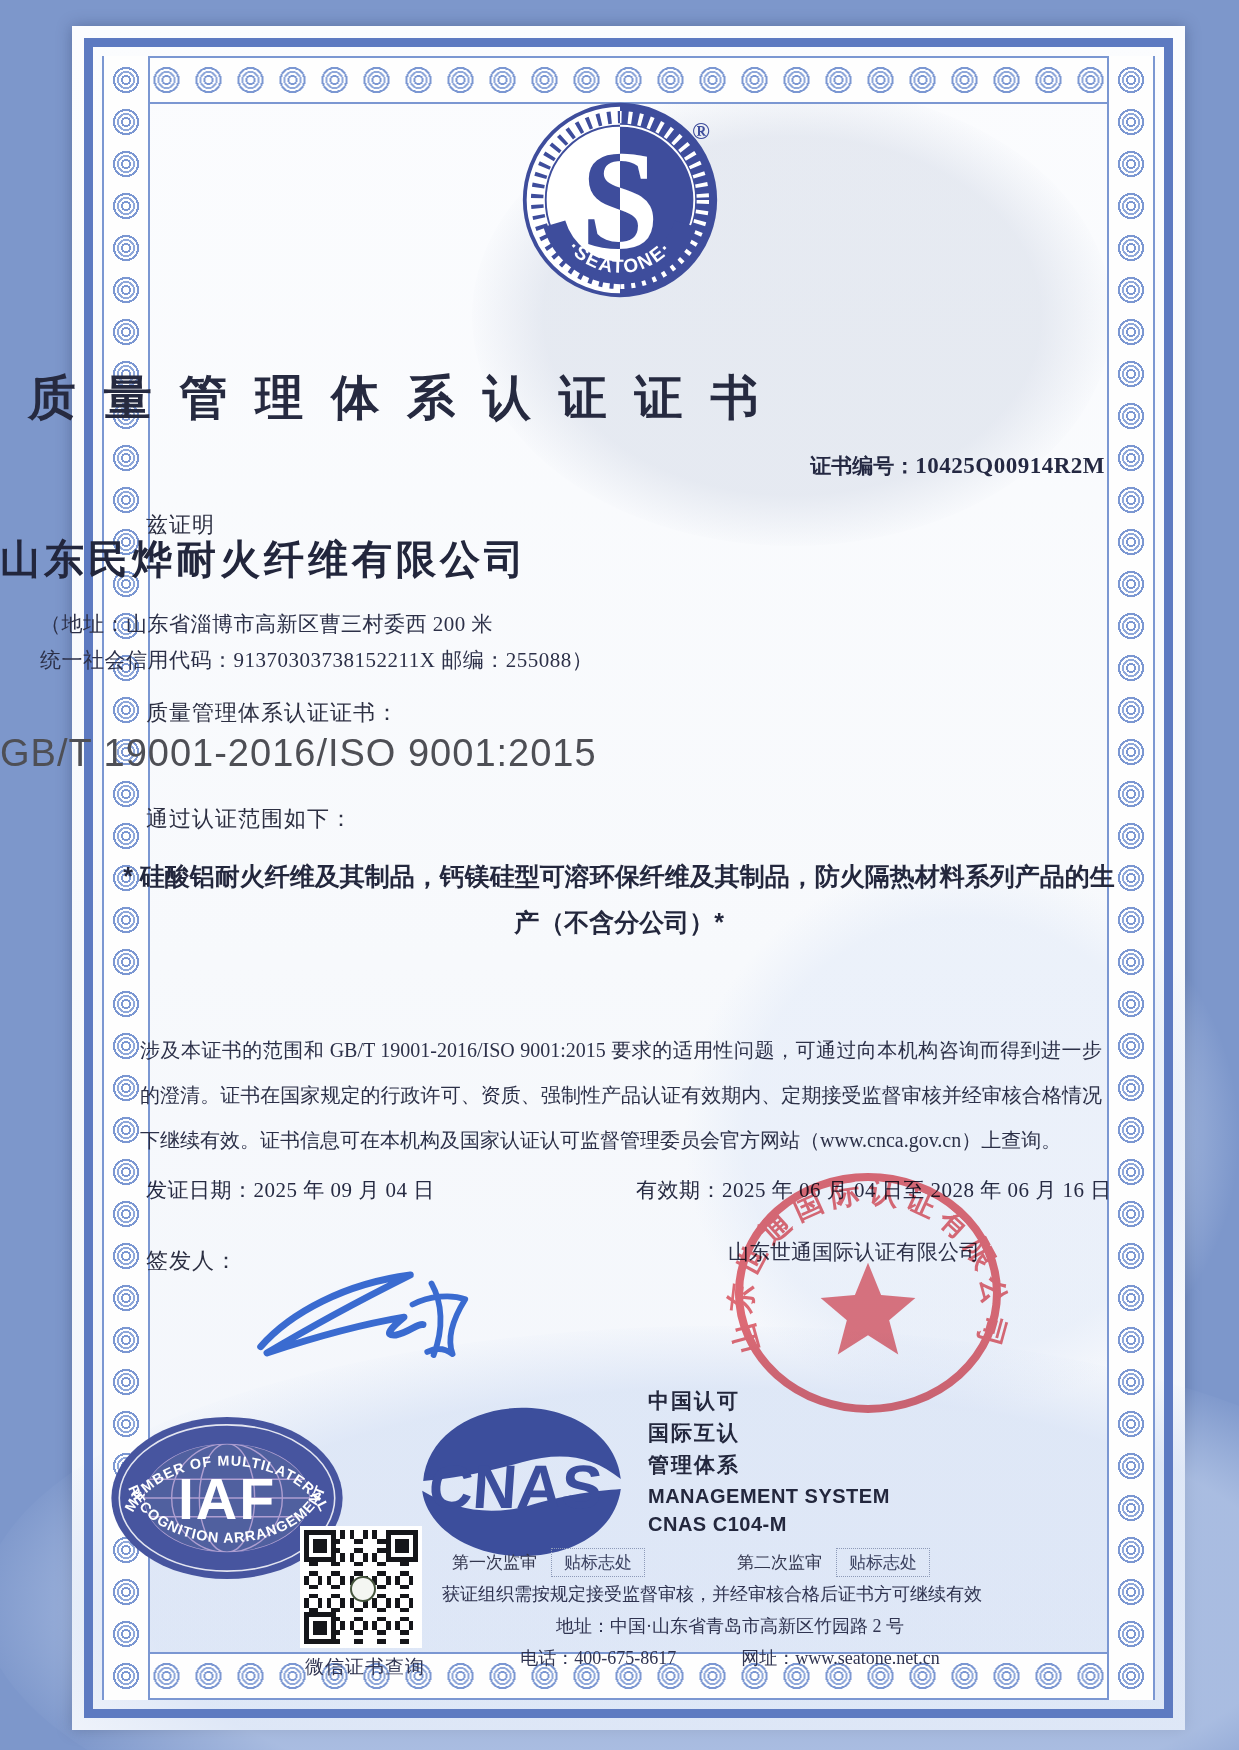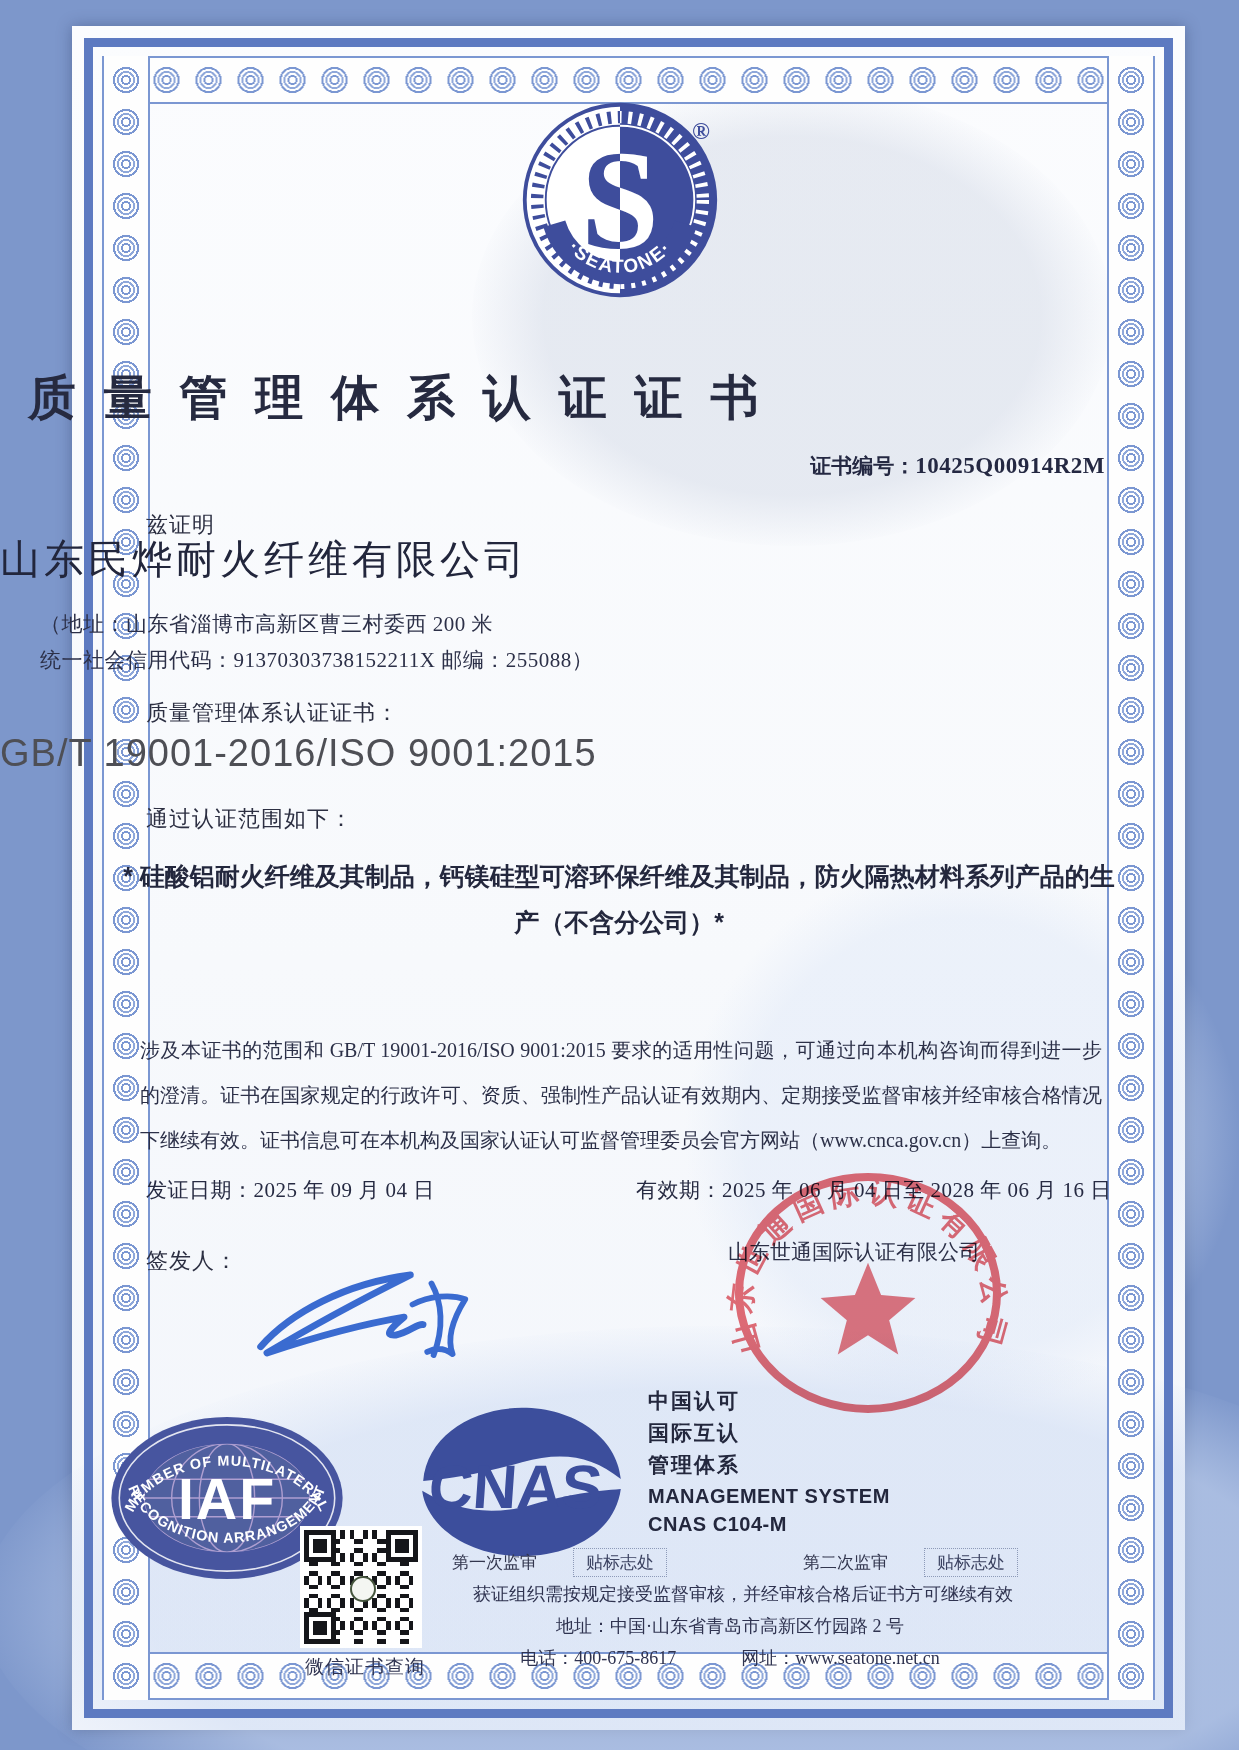--- a/index.html
+++ b/index.html
@@ -42,31 +42,31 @@
   .layer{position:absolute;inset:0;}
   .abs{position:absolute;}
   .sans{font-family:"Liberation Sans","DejaVu Sans",sans-serif;}
   .center{left:0;width:100%;text-align:left;}
   .label{font-size:22px;color:#2c2f42;letter-spacing:1px;}
   
   .cert-title{top:366px;font-size:48px;font-weight:bold;color:#262a40;
     letter-spacing:.58em;text-indent:.58em;}
   .cert-no{top:452px;right:134px;font-size:21px;font-weight:bold;color:#242842;}
   .cert-no b{font-size:23px;letter-spacing:.5px;margin-top:12px;}
-  .company{top:532px;font-size:40px;font-weight:normal;color:#22263c;letter-spacing:4px;
+  .company{top:532px;font-size:40px;font-weight:bold;color:#22263c;letter-spacing:4px;
     font-family:"Liberation Sans","DejaVu Sans",sans-serif;}
   .addr{font-size:21px;color:#2c3048;letter-spacing:.5px;margin-left:40px;}
   .standard{top:732px;font-size:38px;color:#4e4f55;letter-spacing:1px;font-weight:400;}
   .scope{top:854px;left:118px;width:1002px;text-align:center;font-size:25px;font-weight:bold;
     color:#23273d;line-height:1.82;font-family:"Liberation Sans","DejaVu Sans",sans-serif;}
   .legal{top:1028px;left:140px;width:962px;font-size:20px;line-height:2.26;
     text-align:justify;color:#2c3048;}
   .dates{font-size:21px;color:#262a42;letter-spacing:.5px;}
   .issuer-line{top:1238px;left:728px;font-size:21px;color:#2c3048;}
-  .sup-row{top:1548px;left:452px;display:flex;align-items:center;gap:36px;font-size:17px;color:#32364e;}
+  .sup-row{top:1548px;left:452px;display:flex;align-items:center;gap:14px;font-size:17px;color:#32364e;}
   .sup-box{border:1px dotted #8d9ab8;padding:2px 12px;color:#3a4160;}
   .sup-gap{width:64px;}
   .foot{font-size:18px;color:#2f3350;}
   .qr{display:grid;grid-template-columns:repeat(25,1fr);width:122px;height:122px;background:#fff;
     border:4px solid #fff;box-sizing:border-box;}
   .qr i{display:block;}
   .qr i.b{background:#15161a;}
   .qr-wrap{top:1526px;left:300px;width:130px;}
   .qr-globe{position:absolute;left:50px;top:50px;width:26px;height:26px;border-radius:50%;
     background:#f4f6f2;border:2px solid #46563e;box-sizing:border-box;}
@@ -839,21 +839,21 @@
       <div class="en">CNAS C104-M</div>
     </div>
 
     <div class="abs sup-row">
       <span>第一次监审</span>
       <span class="sup-box">贴标志处</span>
       <span class="sup-gap"></span>
       <span>第二次监审</span>
       <span class="sup-box">贴标志处</span>
     </div>
-    <div class="abs foot" style="left:393px;top:1582px;width:700px;text-align:center;">获证组织需按规定接受监督审核，并经审核合格后证书方可继续有效</div>
+    <div class="abs foot" style="left:362px;top:1582px;width:700px;text-align:center;">获证组织需按规定接受监督审核，并经审核合格后证书方可继续有效</div>
     <div class="abs foot" style="left:380px;top:1614px;width:700px;text-align:center;">地址：中国·山东省青岛市高新区竹园路 2 号</div>
     <div class="abs foot" style="left:380px;top:1646px;width:700px;text-align:center;">
       <span>电话：</span><span>400-675-8617</span>
       <span style="display:inline-block;width:56px;"></span>
       <span>网址：</span><span>www.seatone.net.cn</span>
     </div>
   </div>
 </div>
 
 </body></html>

